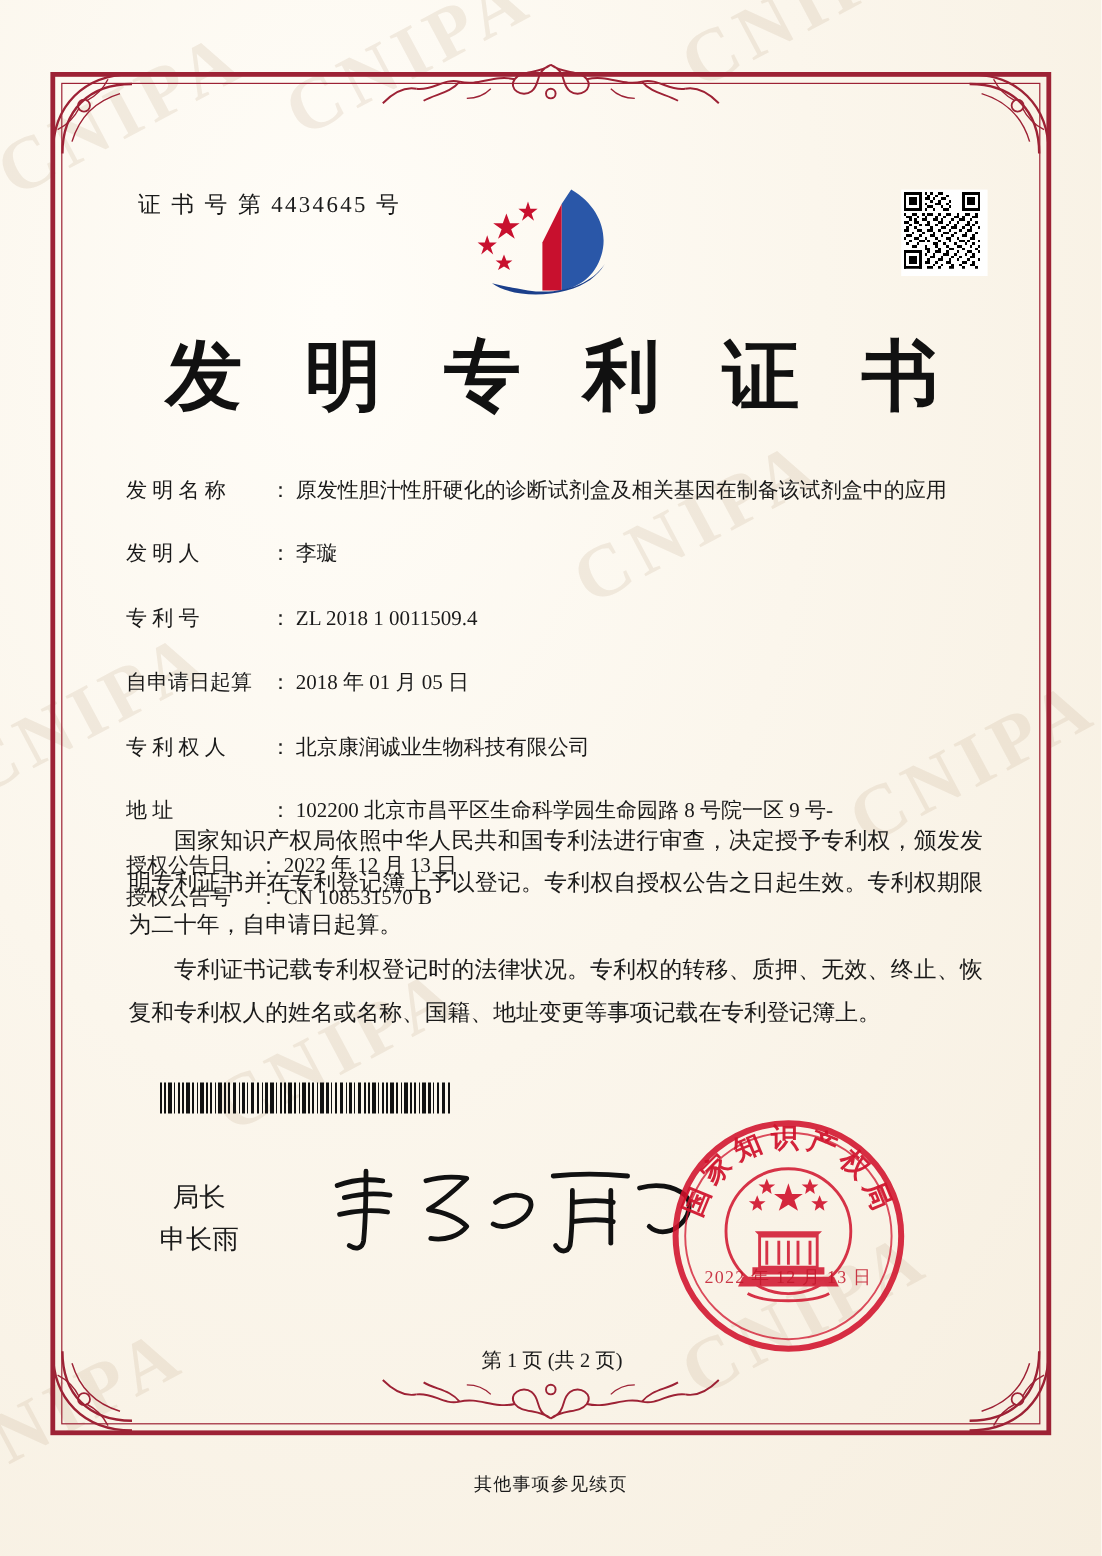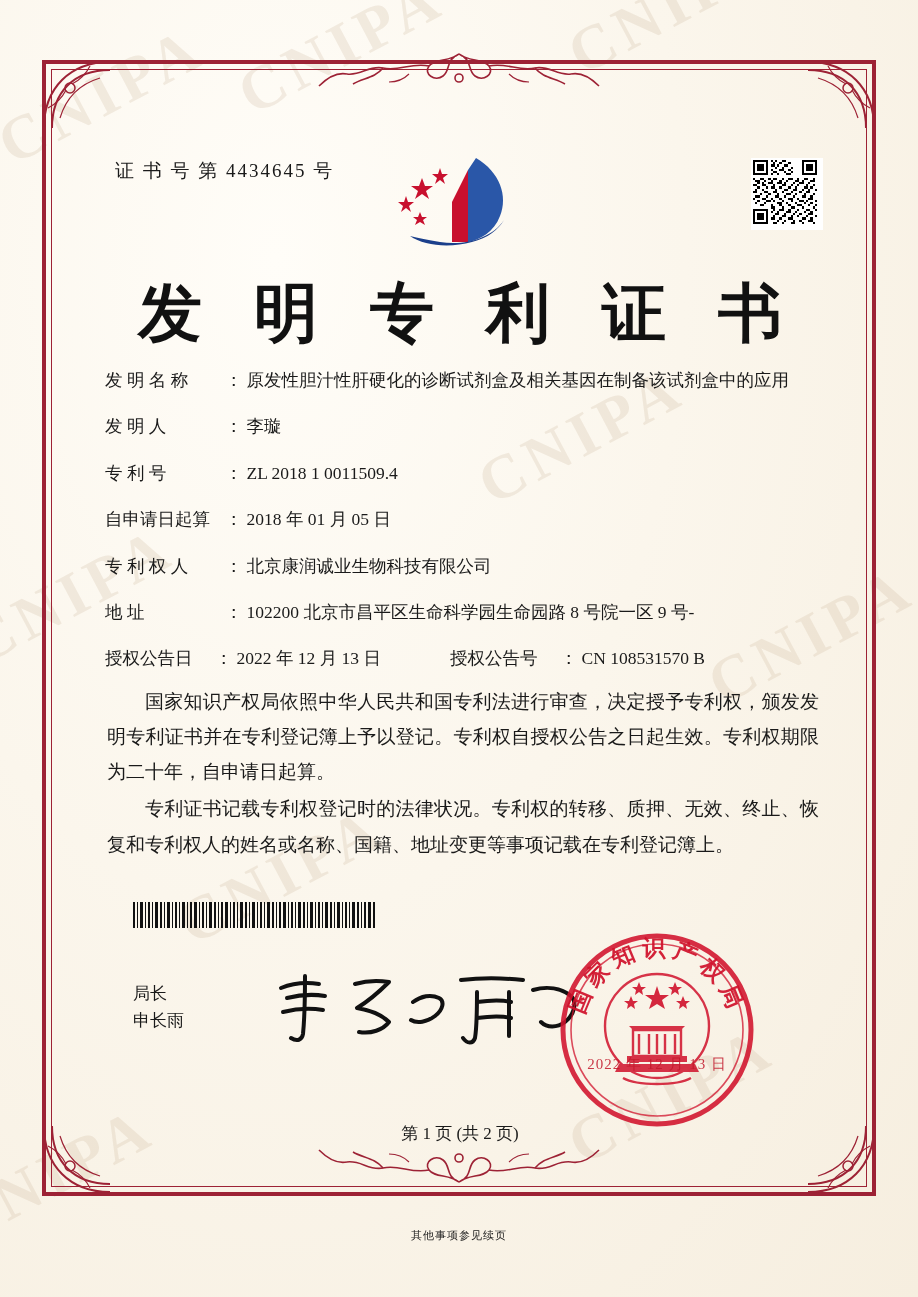--- a/index.html
+++ b/index.html
@@ -136,20 +136,21 @@
     left: 20px;
     top: 268px;
     width: 720px;
     font-size: 17.5px;
     line-height: 1.45;
   }
   .field-row {
     display: flex;
     align-items: flex-start;
     margin-bottom: 21px;
+    margin-top: 28px;
   }
   .field-label {
     width: 120px;
     flex: none;
     letter-spacing: 0px;
     display: flex;
     justify-content: space-between;
   }
   .field-colon {
     flex: none;
@@ -158,20 +159,21 @@
   .field-value {
     flex: 1;
   }
   .field-value .sub-line {
     display: block;
     padding-left: 16px;
   }
 
   .field-row-two {
     display: flex;
+    flex-direction: column;
   }
   .half {
     display: flex;
     align-items: flex-start;
   }
   .half.left { width: 345px; }
   .half .field-label { width: 110px; }
 
   .paragraphs {
     position: absolute;
@@ -192,22 +194,23 @@
     left: 48px;
     top: 802px;
     width: 245px;
     height: 26px;
   }
 
   .signature-block {
     position: absolute;
     left: 48px;
     top: 880px;
-    font-size: 17px;
+    font-size: 22px;
     line-height: 1.6;
+    text-align: center;
   }
 
   .signature-script {
     position: absolute;
     left: 180px;
     top: 868px;
     width: 330px;
     height: 80px;
   }
 
@@ -236,21 +239,21 @@
     top: 1022px;
     text-align: center;
     font-size: 17px;
   }
 
   .footer-note {
     position: absolute;
     left: 0; right: 0;
     top: 1228px;
     text-align: center;
-    font-size: 11px;
+    font-size: 15px;
     letter-spacing: 1px;
   }
 </style>
 </head>
 <body>
 
 <div id="certificate-page">
 
   <div class="watermark-layer">
     <div class="wm wm1">CNIPA</div>

